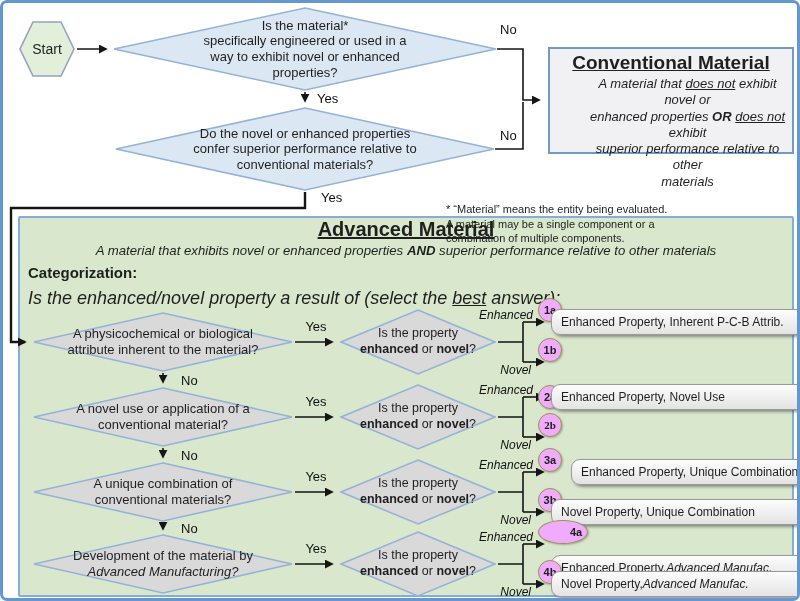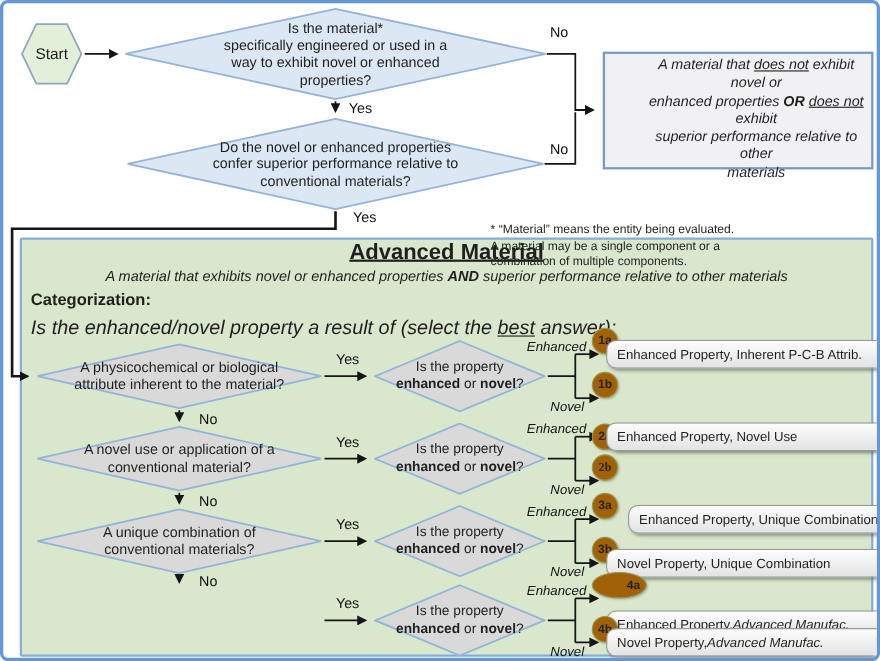--- a/index.html
+++ b/index.html
@@ -40,21 +40,21 @@
   .adv-sub{position:absolute;left:15px;top:240px;width:776px;text-align:center;font-style:italic;font-size:13.2px;z-index:2;}
   .categ{position:absolute;left:25px;top:261px;font-size:15px;font-weight:bold;z-index:2;}
   .prompt{position:absolute;left:25px;top:285px;font-style:italic;font-size:18px;z-index:2;}
   
   .row{position:absolute;left:0;width:800px;height:92px;z-index:2;}
   .row .leftd{left:30px;top:15px;width:260px;height:60px;}
   .row .midd{left:337px;top:12px;width:156px;height:66px;}
   .row .yes{left:294px;top:22px;width:38px;text-align:center;}
   .row .enh{left:446px;top:11px;width:84px;}
   .row .nov{left:446px;top:66px;width:82px;}
-  .badge{position:absolute;left:535px;width:22px;height:22px;border-radius:50%;background:#a16207;
+  .badge{position:absolute;left:535px;width:22px;height:22px;border-radius:50%;background:#f0abfc;
     border:1px solid #97974f;display:flex;align-items:center;justify-content:center;
     font-size:11px;font-weight:bold;color:#222;box-shadow:1px 1px 2px rgba(0,0,0,.25);}
   .obox{position:absolute;left:548px;width:264px;height:26px;border:1px solid #999;border-radius:9px;
     background:linear-gradient(#fdfdfd,#e3e3e3);box-shadow:2px 2px 3px rgba(60,60,60,.5);
     display:flex;align-items:center;padding-left:9px;font-size:12px;box-sizing:border-box;white-space:nowrap;}
   .obox span{display:inline;}
 </style>
 </head>
 <body>
 
@@ -131,20 +131,21 @@
 conventional materials?</span>
       </div>
   </div>
 
   <span class="lbl" style="left:314px;top:88px;">Yes</span>
   <span class="lbl" style="left:318px;top:187px;">Yes</span>
   <span class="lbl" style="left:497px;top:19px;">No</span>
   <span class="lbl" style="left:497px;top:125px;">No</span>
 
   <div class="convbox">
+    <div class="conv-title">Conventional Material</div>
     <div class="conv-body"><span>A material that </span><span class="u">does not</span><span> exhibit novel or
 enhanced properties </span><span class="b">OR</span><span> </span><span class="u">does not</span><span> exhibit
 superior performance relative to other
 materials</span></div>
   </div>
 
   <div class="footnote">* “Material” means the entity being evaluated.
 A material may be a single component or a
 combination of multiple components.</div>
 
@@ -247,20 +248,29 @@
       </div>
     <div class="badge" style="top:41px;">3b</div>
     <div class="obox" style="top:52px;">
         <span>Novel Property, Unique Combination</span>
         <span class="ital"></span>
       </div>
   </div>
   <span class="lbl" style="left:178px;top:518px;">No</span>
 
   <div class="row" style="top:516px;">
+    <div class="node leftd">
+      <svg viewBox="0 0 260 60" preserveAspectRatio="none">
+          <polygon class="gray" points="130,1 259,30 130,59 1,30"></polygon>
+        </svg>
+      <div class="dtext q13">
+          <span class="pre">Development of the material by</span>
+          <span class="ital">Advanced Manufacturing?</span>
+        </div>
+    </div>
     <span class="lbl yes">Yes</span>
     <div class="node midd">
       <svg viewBox="0 0 156 66" preserveAspectRatio="none">
           <polygon class="gray" points="78,1 155,33 78,65 1,33"></polygon>
         </svg>
       <div class="dtext mid13">
           <span>Is the property</span>
           <span><b>enhanced</b><span> or </span><b>novel</b><span>?</span></span>
         </div>
     </div>

